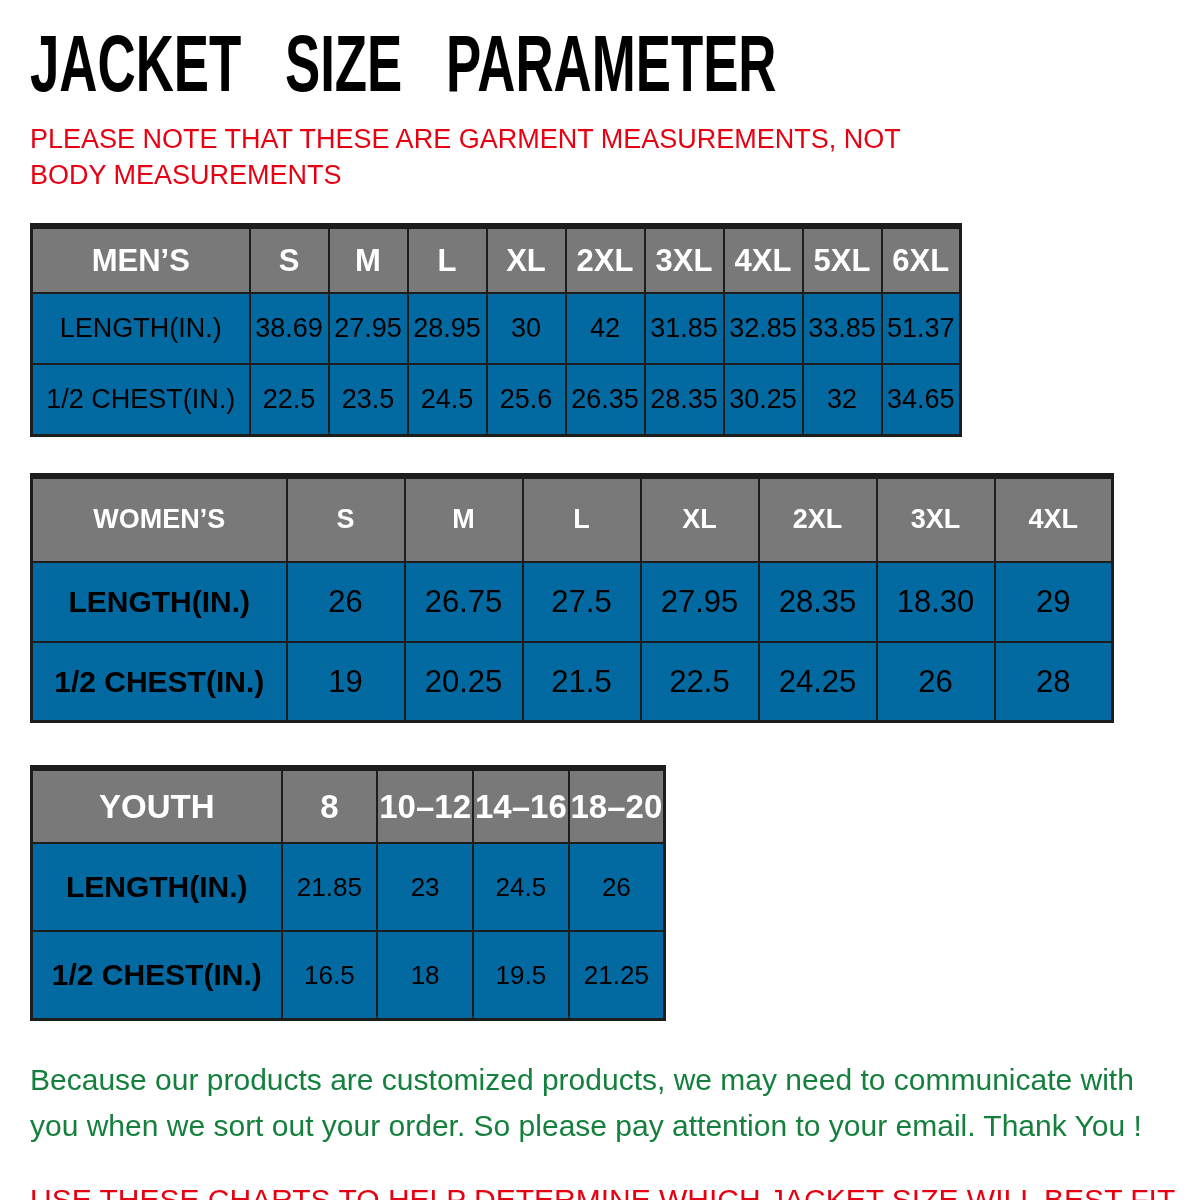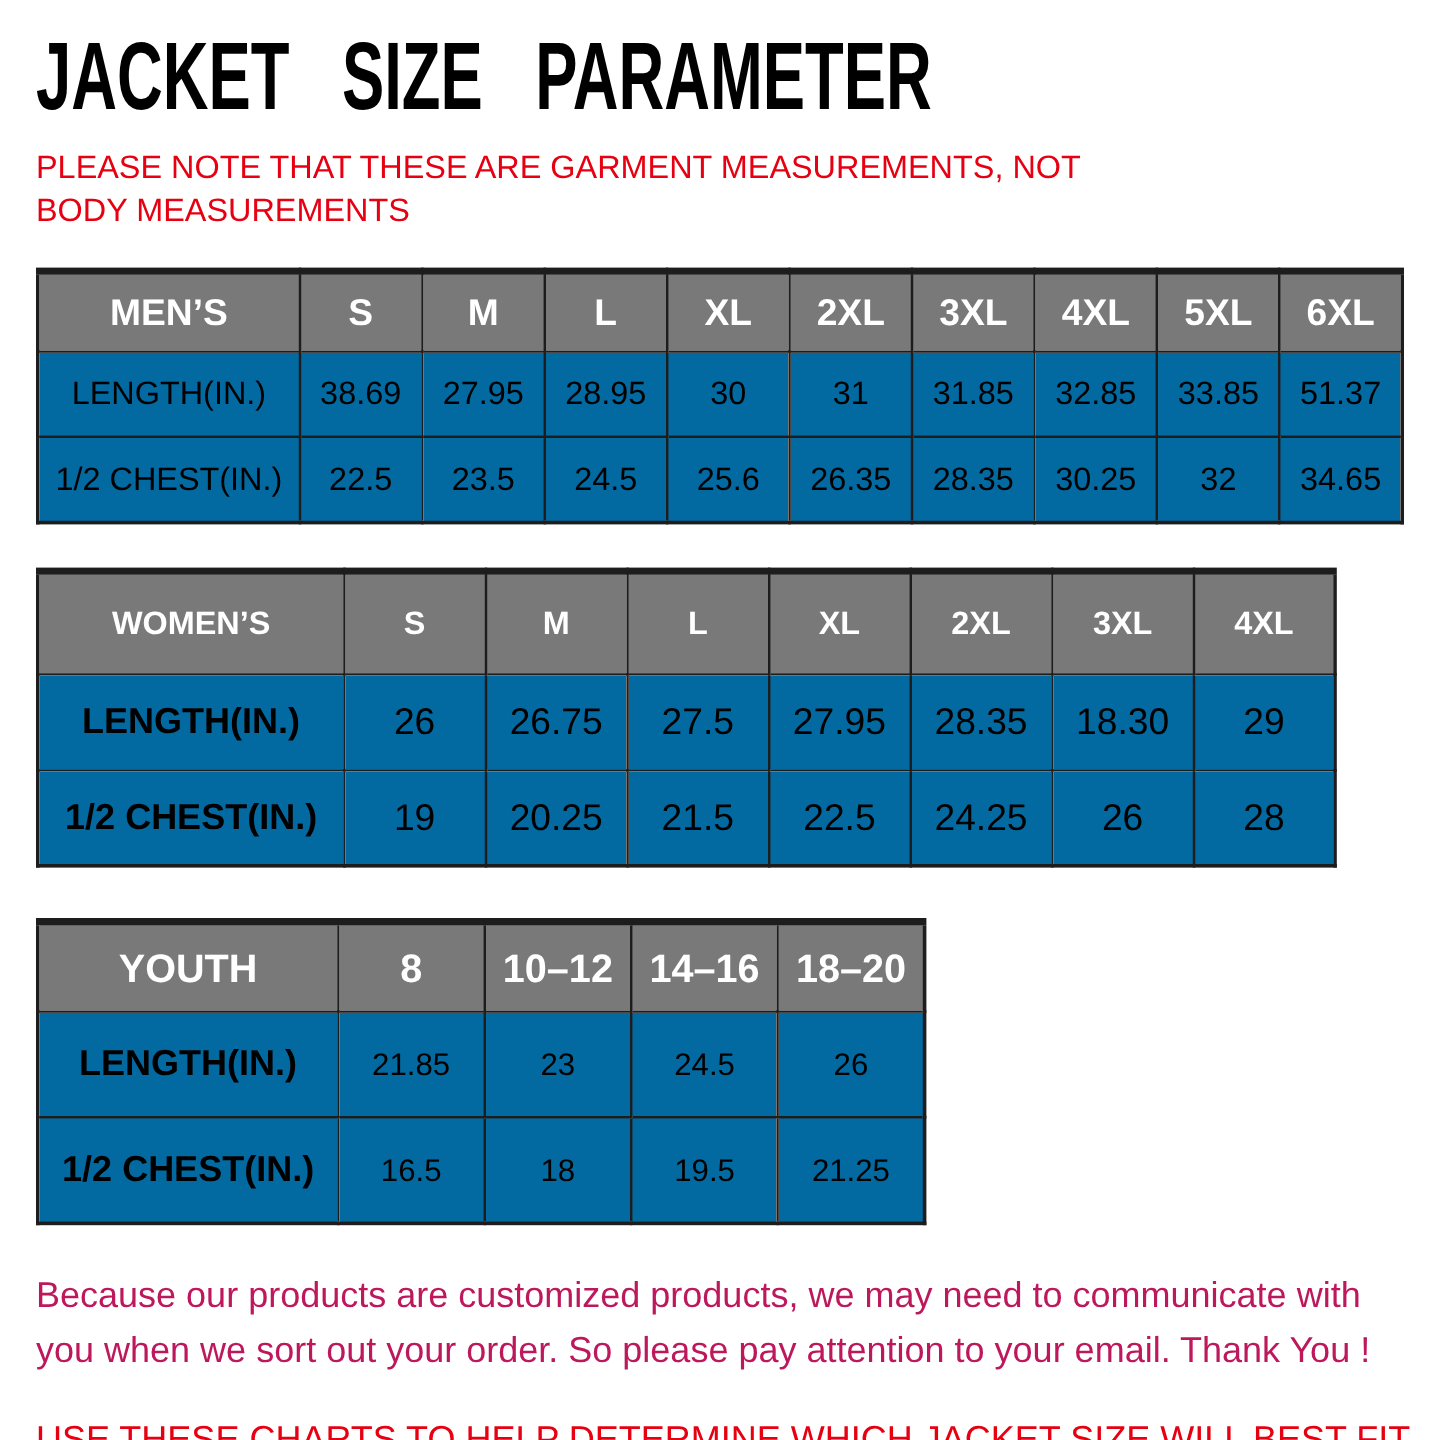--- a/index.html
+++ b/index.html
@@ -49,42 +49,42 @@
     padding: 0;
     overflow: hidden;
   }
   table.size-table th {
     background: #797979;
     color: #ffffff;
     font-weight: bold;
   }
   table.size-table td { background: #0369a1; }
 
-  .tbl-mens { width: 1140px; margin-top: 30px; }
+  .tbl-mens { width: 932px; margin-top: 30px; }
   .tbl-mens th { height: 67px; font-size: 31px; }
   .tbl-mens td { height: 71px; font-size: 27px; }
   .tbl-mens col.col-label { width: 218px; }
   .tbl-mens td.row-label { font-weight: normal; font-size: 27px; }
 
   .tbl-womens { width: 1084px; margin-top: 36px; }
   .tbl-womens th { height: 86px; font-size: 27px; }
   .tbl-womens td { height: 80px; font-size: 31px; }
   .tbl-womens col.col-label { width: 255px; }
   .tbl-womens td.row-label { font-weight: bold; font-size: 30px; }
 
-  .tbl-youth { width: 742px; margin-top: 42px; }
+  .tbl-youth { width: 636px; margin-top: 42px; }
   .tbl-youth th { height: 75px; font-size: 33px; }
   .tbl-youth td { height: 88px; font-size: 26px; }
   .tbl-youth col.col-label { width: 250px; }
   .tbl-youth td.row-label { font-weight: bold; font-size: 30px; }
 
   .footer-notice {
     margin-top: 36px;
     max-width: 1125px;
-    color: #be185d;
+    color: #15803d;
     font-size: 30px;
     line-height: 1.55;
   }
   .footer-tip {
     margin-top: 32px;
     color: #e60012;
     font-size: 30px;
     line-height: 1.2;
   }
 </style>
@@ -124,21 +124,21 @@
           <th>6XL</th>
         </tr>
       </thead>
       <tbody>
         <tr>
           <td class="row-label">LENGTH(IN.)</td>
           <td>38.69</td>
           <td>27.95</td>
           <td>28.95</td>
           <td>30</td>
-          <td>31</td>
+          <td>42</td>
           <td>31.85</td>
           <td>32.85</td>
           <td>33.85</td>
           <td>51.37</td>
         </tr>
         <tr>
           <td class="row-label">1/2 CHEST(IN.)</td>
           <td>22.5</td>
           <td>23.5</td>
           <td>24.5</td>

